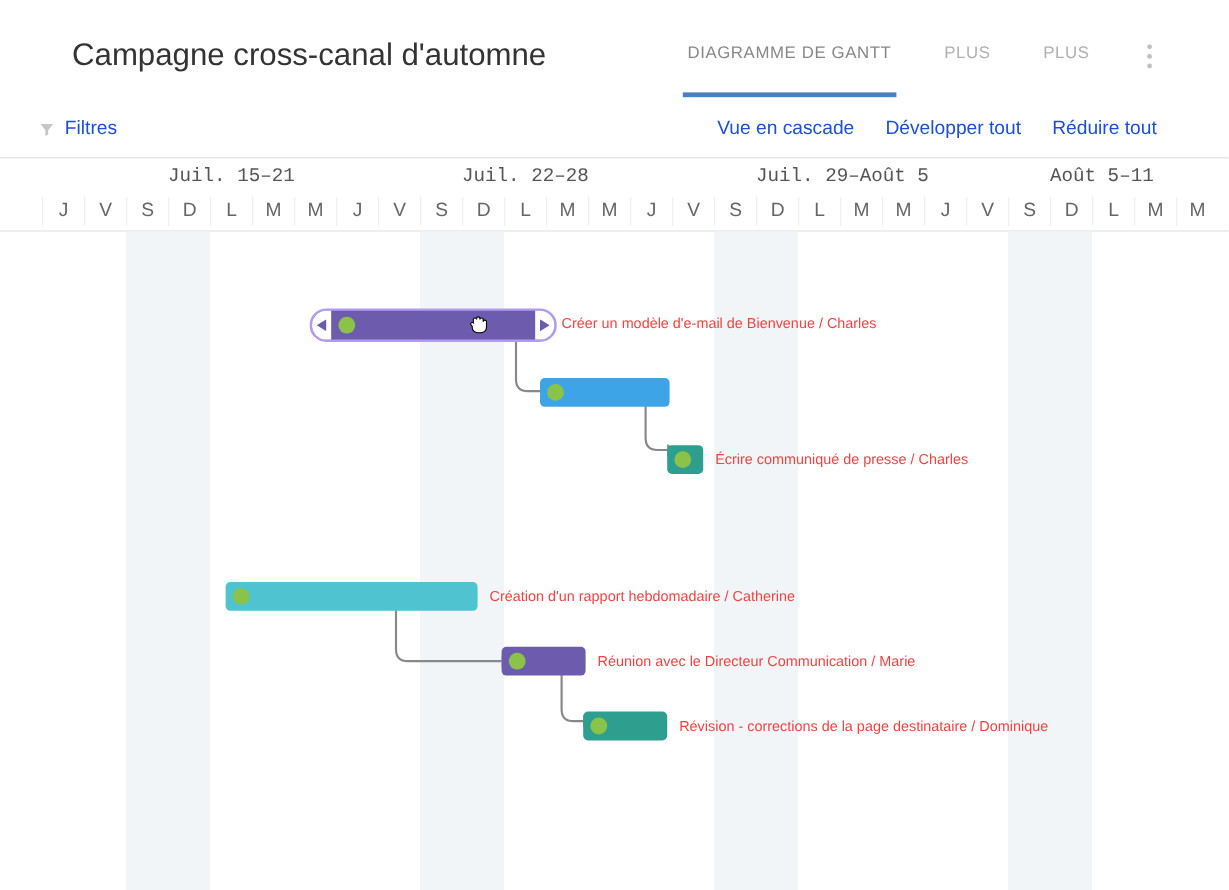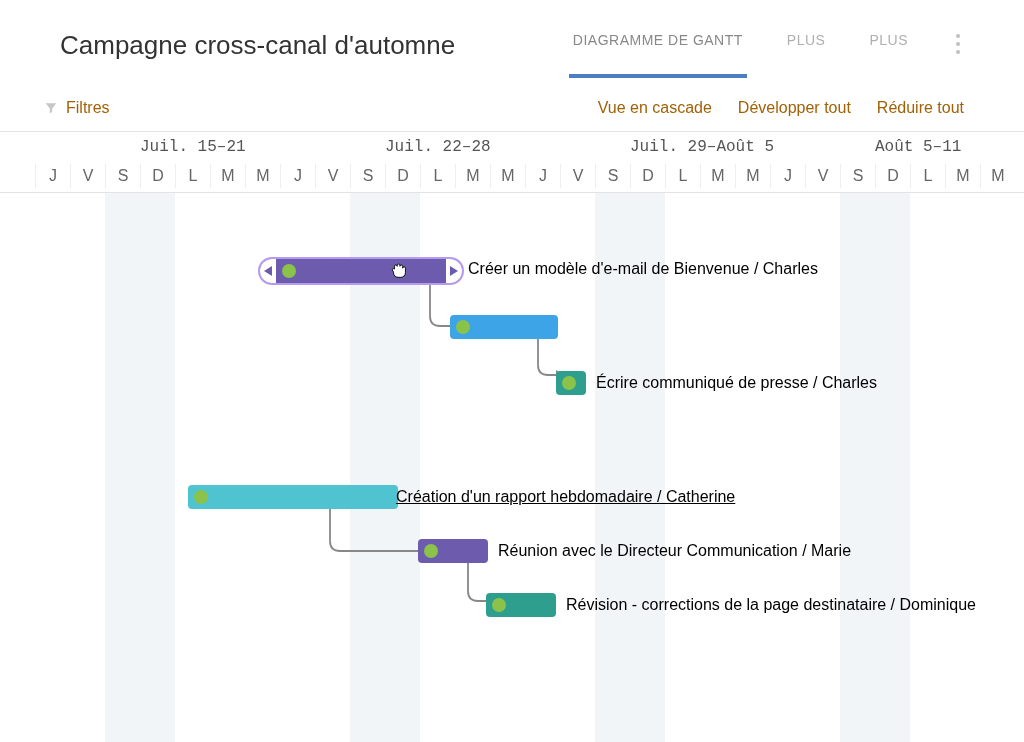--- a/index.html
+++ b/index.html
@@ -7,21 +7,21 @@
     font-family: -apple-system, BlinkMacSystemFont, "Segoe UI", Helvetica, Arial, sans-serif;
     background: #fff;
     color: #333;
     width: 1024px;
     height: 742px;
     overflow: hidden;
     position: relative;
   }
   .header {
     display: flex;
-    align-items: flex-start;
+    align-items: flex-end;
     padding: 30px 60px 10px 60px;
   }
   .page-title {
     font-size: 26px;
     font-weight: 500;
     color: #333;
     flex: 1;
   }
   .tabs {
     display: flex;
@@ -58,22 +58,22 @@
   .more-icon span {
     width: 4px;
     height: 4px;
     background: #c0c0c0;
     border-radius: 50%;
   }
 
   .toolbar {
     display: flex;
     align-items: flex-end;
-    padding: 28px 60px 14px 44px;
-    color: #a16207;
+    padding: 28px 60px 14px 32px;
+    color: #1d4ed8;
     font-size: 16px;
   }
   .filters {
     display: flex;
     align-items: center;
     gap: 8px;
     cursor: pointer;
   }
   .filter-icon svg { display: block; }
   .toolbar-right {
@@ -142,22 +142,22 @@
   .task .dot {
     width: 14px;
     height: 14px;
     border-radius: 50%;
     background: #8bc34a;
     margin-left: 6px;
     flex: 0 0 auto;
   }
   .task-label {
     position: absolute;
-    font-size: 16px;
-    color: #000000;
+    font-size: 12px;
+    color: #ef4444;
     white-space: nowrap;
     line-height: 20px;
   }
   .task-blue   { background: #3ea4e8; }
   .task-teal   { background: #2e9e8f; }
   .task-cyan   { background: #4fc3cf; }
   .task-purple2{ background: #6d5cae; }
   .task-teal2  { background: #2e9e8f; }
 
   .task-active {
@@ -326,21 +326,21 @@
   </div>
 
   <div class="task task-teal" style="left:556px; width:30px; top:178px;">
     <span class="dot"></span>
   </div>
   <div class="task-label" style="left:596px; top:180px;text-align:center;">Écrire communiqué de presse / Charles</div>
 
   <div class="task task-cyan" style="left:188px; width:210px; top:292px;">
     <span class="dot"></span>
   </div>
-  <div class="task-label" style="left:396px; top:294px;text-decoration:underline;">Création d'un rapport hebdomadaire / Catherine</div>
+  <div class="task-label" style="left:408px; top:294px;">Création d'un rapport hebdomadaire / Catherine</div>
 
   <div class="task task-purple2" style="left:418px; width:70px; top:346px;">
     <span class="dot"></span>
   </div>
   <div class="task-label" style="left:498px; top:348px;">Réunion avec le Directeur Communication / Marie</div>
 
   <div class="task task-teal2" style="left:486px; width:70px; top:400px;">
     <span class="dot"></span>
   </div>
   <div class="task-label" style="left:566px; top:402px;">Révision - corrections de la page destinataire / Dominique</div>

